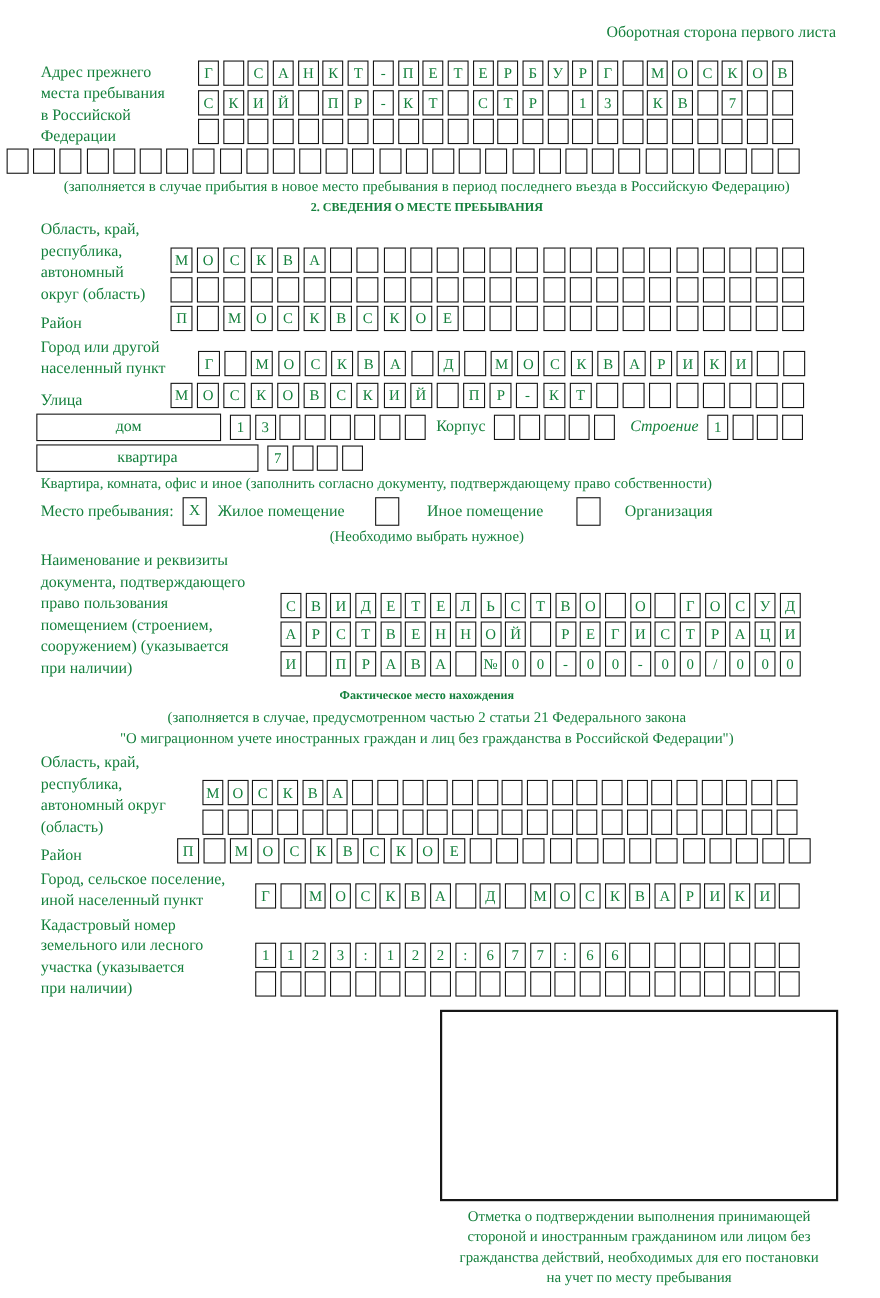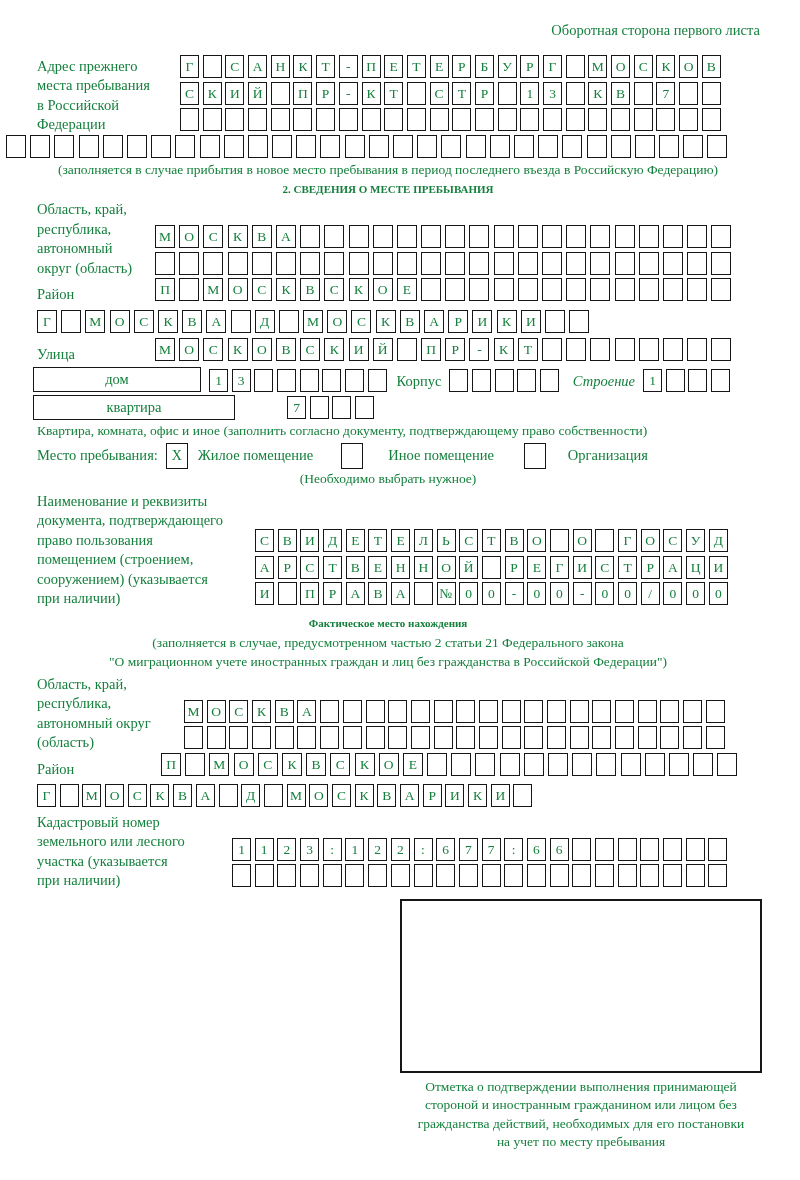--- a/index.html
+++ b/index.html
@@ -257,20 +257,22 @@
           <span class="cell"></span>
           <span class="cell"></span>
           <span class="cell"></span>
           <span class="cell"></span>
           <span class="cell"></span>
         </div>
     </div>
   </div>
 
   <div class="row mb2" style="margin-left:31px;">
+    <div class="lbl" style="width:143px;">Город или другой
+населенный пункт</div>
     <div class="cgrid g18" style="margin-top:3px;">
       <div class="crow">
           <span class="cell">Г</span>
           <span class="cell"></span>
           <span class="cell">М</span>
           <span class="cell">О</span>
           <span class="cell">С</span>
           <span class="cell">К</span>
           <span class="cell">В</span>
           <span class="cell">А</span>
@@ -318,21 +320,21 @@
           <span class="cell"></span>
           <span class="cell"></span>
           <span class="cell"></span>
           <span class="cell"></span>
           <span class="cell"></span>
           <span class="cell"></span>
         </div>
     </div>
   </div>
 
-  <div class="row mb2" style="margin-left:27px;">
+  <div class="row mb2" style="margin-left:27px;align-items:center;">
     <div class="wbox" style="width:166px;">дом</div>
     <div class="cgrid" style="margin-left:8px;">
       <div class="crow" style="margin-bottom:0;">
           <span class="cell">1</span>
           <span class="cell">3</span>
           <span class="cell"></span>
           <span class="cell"></span>
           <span class="cell"></span>
           <span class="cell"></span>
           <span class="cell"></span>
@@ -353,21 +355,21 @@
     <div class="cgrid">
       <div class="crow" style="margin-bottom:0;">
           <span class="cell">1</span>
           <span class="cell"></span>
           <span class="cell"></span>
           <span class="cell"></span>
         </div>
     </div>
   </div>
 
-  <div class="row mb2" style="margin-left:27px;align-items:center;margin-top:3px;gap:44px;">
+  <div class="row mb2" style="margin-left:27px;align-items:center;margin-top:3px;">
     <div class="wbox" style="width:200px;">квартира</div>
     <div class="cgrid" style="margin-left:8px;">
       <div class="crow" style="margin-bottom:0;">
           <span class="cell">7</span>
           <span class="cell"></span>
           <span class="cell"></span>
           <span class="cell"></span>
         </div>
     </div>
   </div>
@@ -555,20 +557,22 @@
           <span class="cell"></span>
           <span class="cell"></span>
           <span class="cell"></span>
           <span class="cell"></span>
           <span class="cell"></span>
         </div>
     </div>
   </div>
 
   <div class="row mb2" style="margin-left:31px;">
+    <div class="lbl" style="width:195px;">Город, сельское поселение,
+иной населенный пункт</div>
     <div class="cgrid" style="margin-top:3px;">
       <div class="crow">
           <span class="cell">Г</span>
           <span class="cell"></span>
           <span class="cell">М</span>
           <span class="cell">О</span>
           <span class="cell">С</span>
           <span class="cell">К</span>
           <span class="cell">В</span>
           <span class="cell">А</span>

